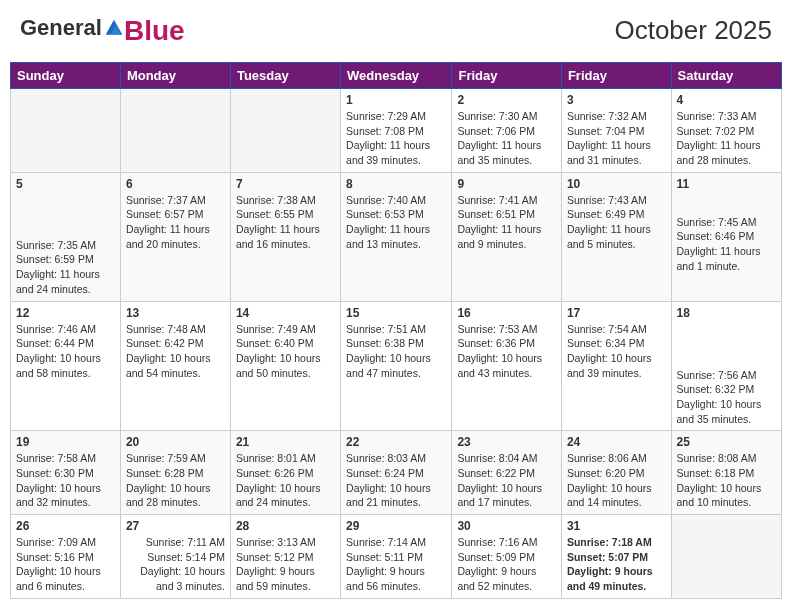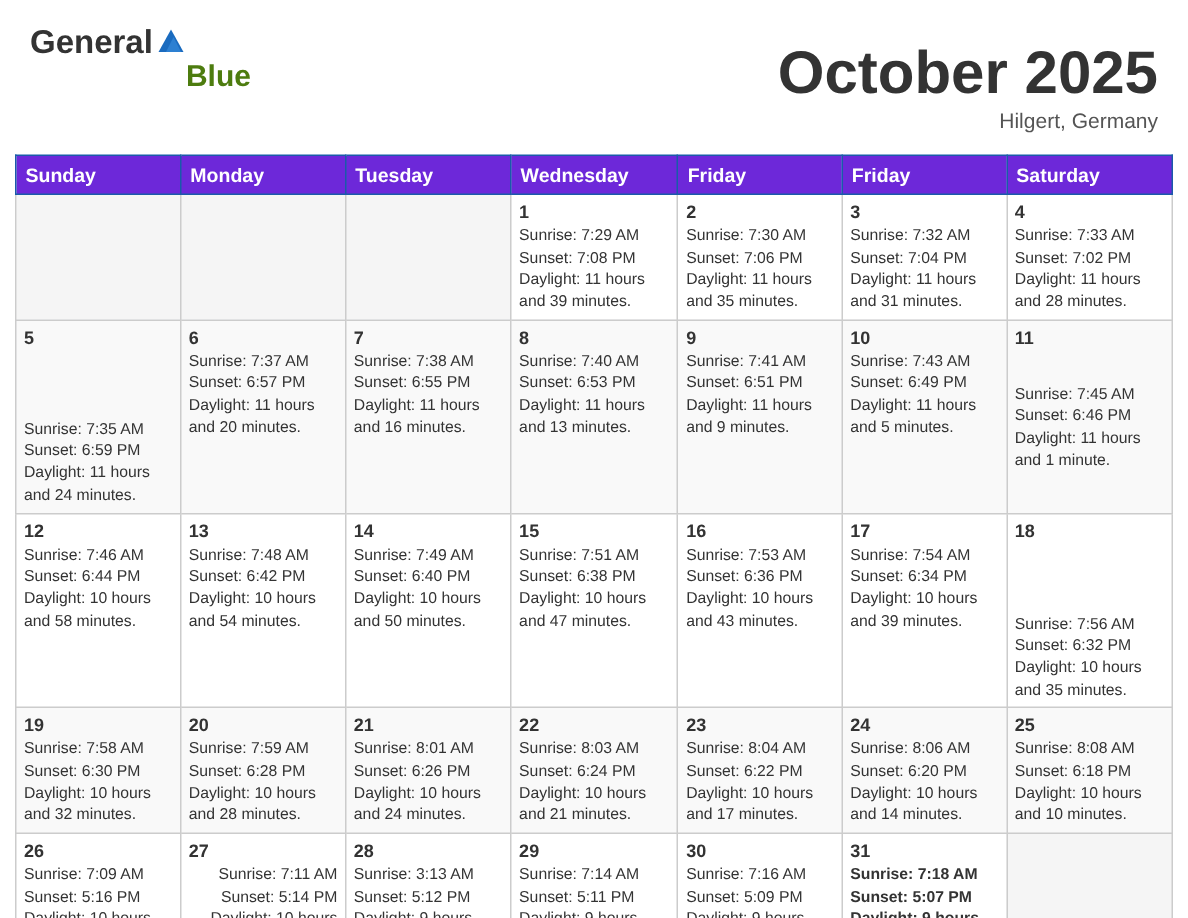--- a/index.html
+++ b/index.html
@@ -25,50 +25,48 @@
     .logo-text {
       display: flex;
       align-items: center;
     }
     .logo-general {
       font-size: 22px;
       font-weight: bold;
       color: #333;
     }
     .logo-blue {
-      font-size: 20px;
+      font-size: 28px;
       font-weight: bold;
-      color: #4d7c0f;
-      margin-top: 25px;
+      color: #be185d;
     }
     .logo-icon {
       width: 20px;
       height: 20px;
       margin-left: 2px;
     }
     .title-area {
       text-align: right;
     }
     .month-title {
-      font-size: 40px;
-      font-weight: bold;
+      font-size: 26px;
+      font-weight: normal;
       color: #333;
-      margin-top: 12px;
     }
     .location {
       font-size: 14px;
       color: #555;
     }
     .calendar {
       width: 100%;
       border-collapse: collapse;
       border: 1px solid #ccc;
     }
     .calendar th {
-      background-color: #6d28d9;
+      background-color: #701a75;
       color: #fff;
       text-align: left;
       padding: 5px 6px;
       font-size: 13px;
       border: 1px solid #1a5aaa;
     }
     .calendar td {
       vertical-align: top;
       border: 1px solid #ccc;
       padding: 4px 5px;
@@ -104,21 +102,20 @@
       <span class="logo-general">General</span>
       <svg class="logo-icon" viewBox="0 0 24 24">
         <polygon points="12,2 22,20 2,20" fill="#1a6bbf"></polygon>
         <polygon points="14,8 20,20 8,20" fill="#3a8de0" opacity="0.6"></polygon>
       </svg>
     </div>
     <span class="logo-blue">Blue</span>
   </div>
   <div class="title-area">
     <div class="month-title">October 2025</div>
-    <div class="location">Hilgert, Germany</div>
   </div>
 </div>
 
 <table class="calendar">
   <thead>
     <tr>
     <th>Sunday</th>
         <th>Monday</th>
         <th>Tuesday</th>
         <th>Wednesday</th>

